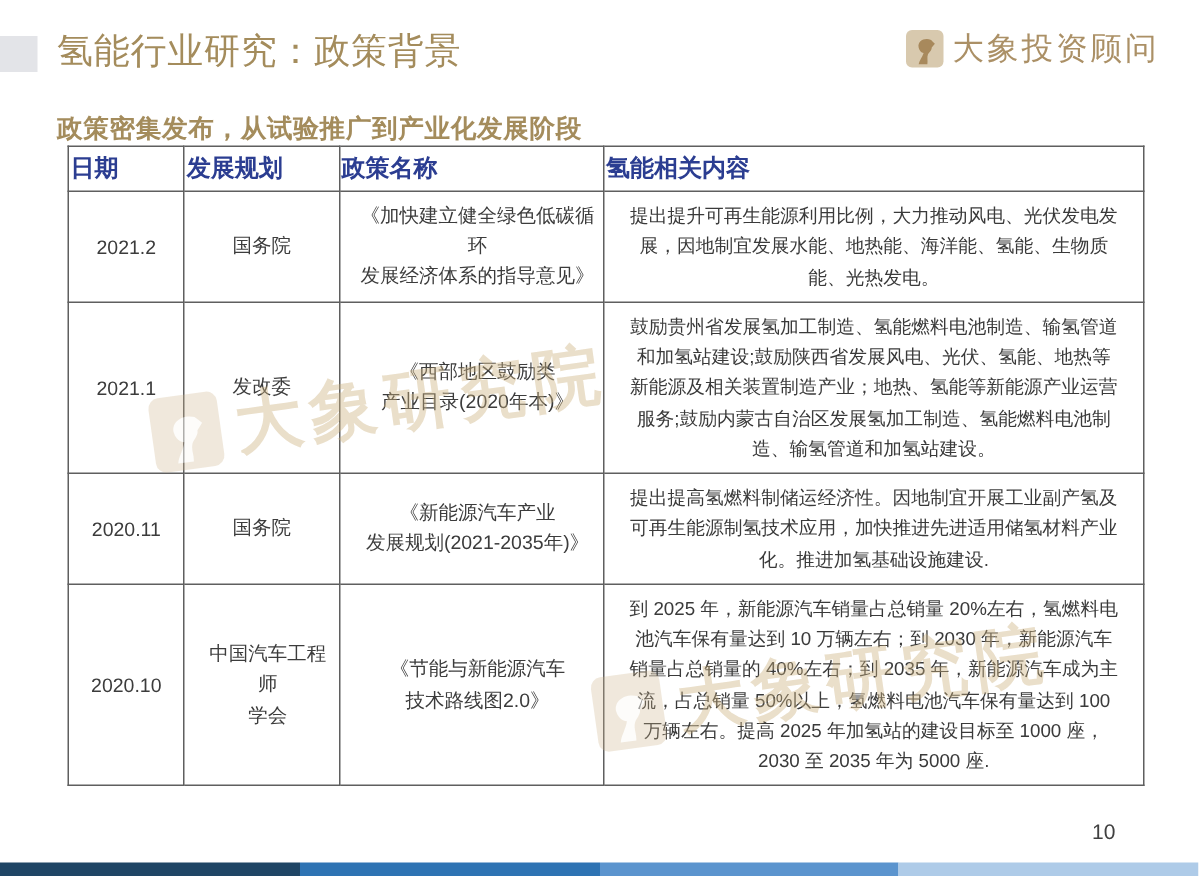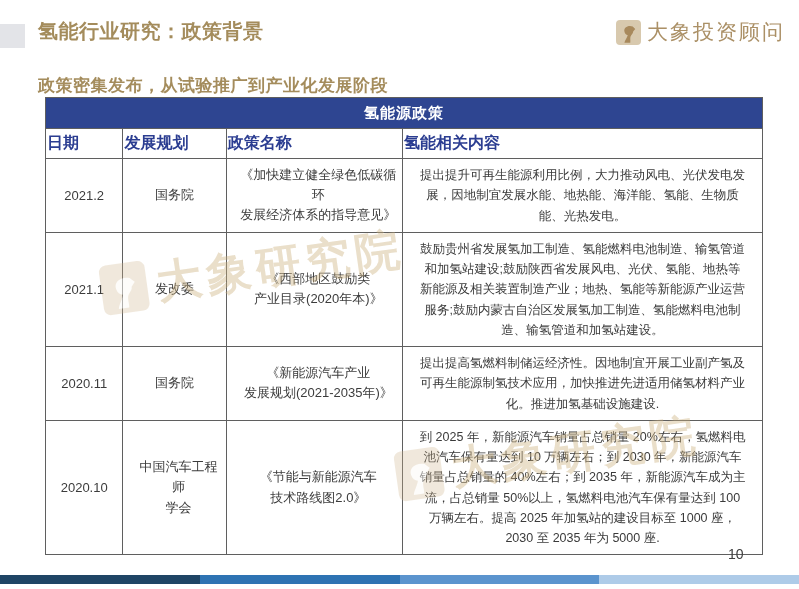--- a/index.html
+++ b/index.html
@@ -3,28 +3,28 @@
 <meta charset="utf-8">
 <style>
   html,body{margin:0;padding:0;}
   body{
     width:799px;height:589px;position:relative;background:#ffffff;
     font-family:"Liberation Sans", sans-serif;overflow:hidden;
   }
   
   .left-accent{position:absolute;left:0;top:24px;width:25px;height:24px;background:#e3e4e8;}
   .slide-title{
-    position:absolute;left:38px;top:18px;font-size:20px;font-weight:bold;
+    position:absolute;left:38px;top:18px;font-size:24px;font-weight:normal;
     color:#a48c5c;letter-spacing:.5px;
   }
   .slide-subtitle{
     position:absolute;left:38px;top:74px;font-size:17px;font-weight:bold;
     color:#a48c5c;letter-spacing:.5px;
   }
-  .logo{position:absolute;right:14px;top:18px;display:flex;align-items:center;gap:6px;}
+  .logo{position:absolute;right:26px;top:18px;display:flex;align-items:center;gap:6px;}
   .logo-box{
     width:25px;height:25px;background:#d8c9ae;border-radius:4px;
     display:flex;align-items:flex-end;justify-content:center;overflow:hidden;
   }
   .logo-box svg{width:20px;height:21px;fill:#a8895c;}
   .logo-text{
     font-family:"Liberation Serif", serif;font-size:21px;color:#ab9066;letter-spacing:2px;
   }
   
   .table-wrap{position:absolute;left:45px;top:97px;width:718px;}
@@ -94,23 +94,20 @@
 
 <div class="table-wrap">
   <table class="policy">
     <colgroup>
       <col class="c-date">
         <col class="c-dept">
         <col class="c-policy">
         <col class="c-content">
     </colgroup>
     <tbody>
-        <tr>
-      <td class="band" colspan="4">氢能源政策</td>
-    </tr>
     <tr class="headrow">
       <td>日期</td>
       <td>发展规划</td>
       <td>政策名称</td>
       <td>氢能相关内容</td>
     </tr>
     <tr class="r1">
       <td class="c">2021.2</td>
       <td class="c">国务院</td>
       <td class="c pre">《加快建立健全绿色低碳循环

